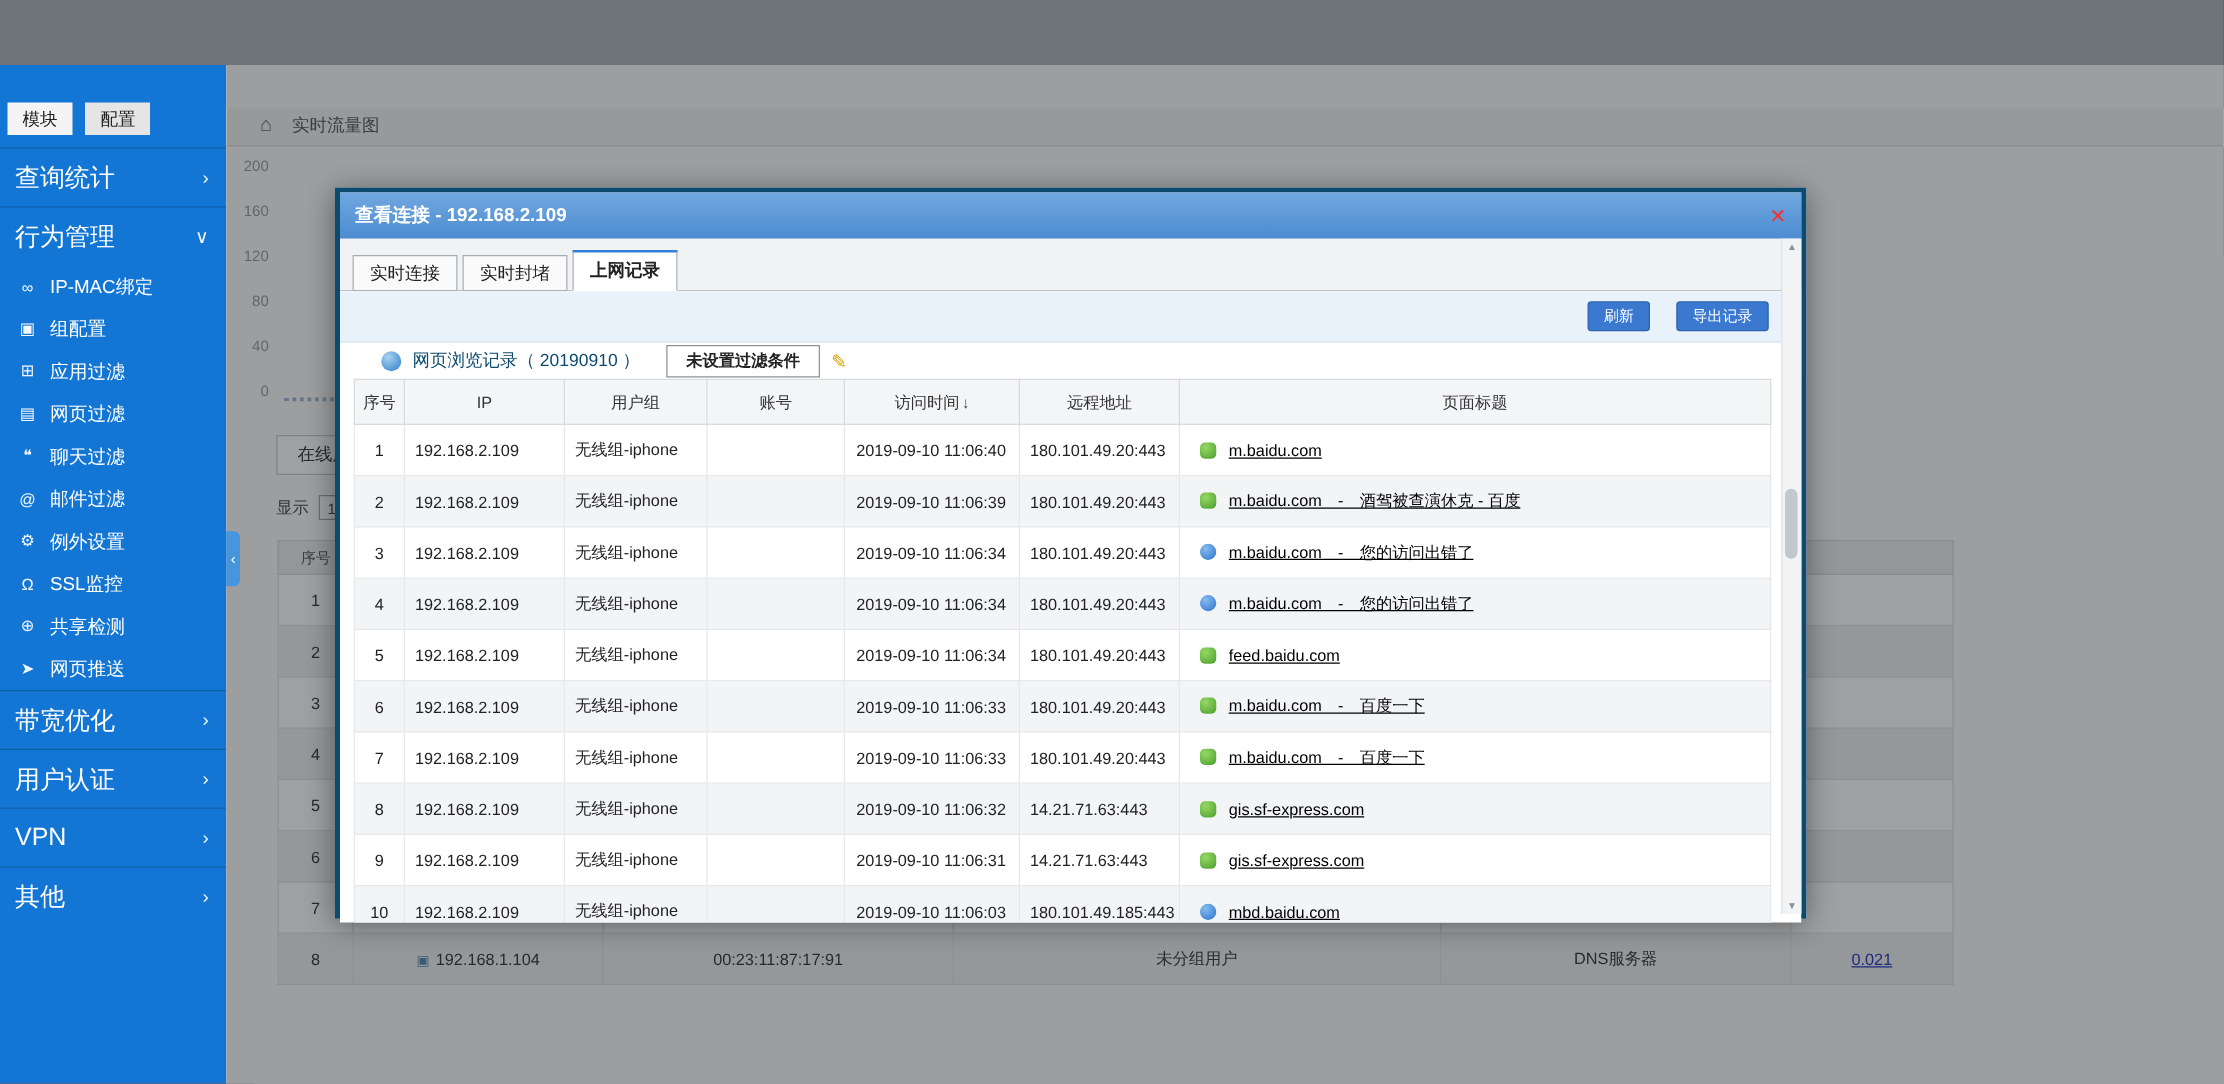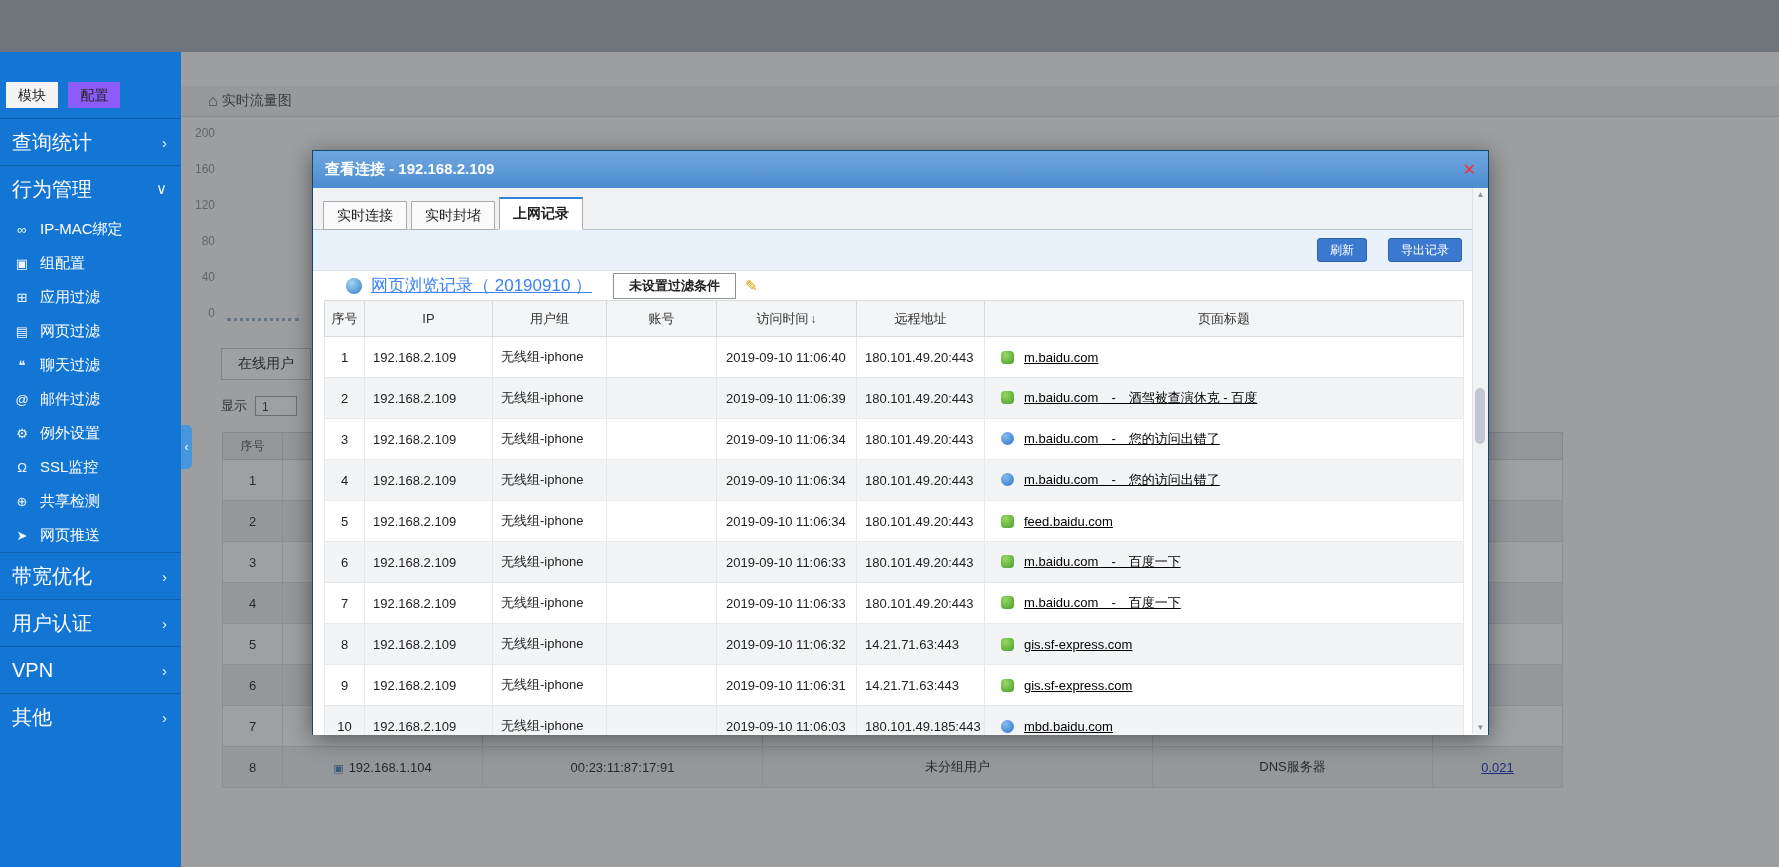--- a/index.html
+++ b/index.html
@@ -18,76 +18,76 @@
     background:linear-gradient(90deg,rgba(255,255,255,.10),rgba(255,255,255,.22));
     display:flex;align-items:center;padding-left:18px;box-sizing:border-box;}
   .edition{color:#fff;font-size:19px;font-weight:bold;}
 
   
   .sidebar{position:absolute;top:52px;left:0;width:181px;bottom:0;background:#1376d4;color:#fff;}
   .side-tabs{padding:30px 0 0 6px;height:26px;}
   .stab{display:inline-block;min-width:52px;height:26px;line-height:26px;text-align:center;
     font-size:14px;padding:0 4px;cursor:pointer;box-sizing:border-box;}
   .stab-active{background:#f4f4f4;color:#222;}
-  .stab-gray{background:#8b5cf6;color:#222;margin-left:6px;}
+  .stab-gray{background:#e5e5e5;color:#222;margin-left:6px;}
   #sidebar-menu{margin-top:10px;}
   .side-section{height:46px;display:flex;align-items:center;padding:0 14px 0 12px;
     font-size:20px;border-top:1px solid rgba(0,0,0,.18);cursor:pointer;gap:16px;}
   .ss-chev{margin-left:auto;font-size:15px;opacity:.92;}
   .side-item{height:34px;display:flex;align-items:center;padding-left:12px;font-size:15px;cursor:pointer;}
   .side-item:first-of-type{border-top:1px solid rgba(0,0,0,.18);}
   .si-icon{width:20px;margin-right:8px;text-align:center;font-size:13px;opacity:.95;}
   .collapse-handle{position:absolute;left:181px;top:425px;width:11px;height:44px;background:#4796dd;
     border-radius:0 5px 5px 0;color:#fff;display:flex;align-items:center;justify-content:center;
     font-size:12px;z-index:60;cursor:pointer;}
 
   
   .main{position:absolute;left:181px;top:52px;right:0;bottom:0;background:#fbfbfb;overflow:hidden;}
   .bc{position:absolute;top:34px;left:0;right:0;height:30px;background:#f3f3f3;border-bottom:1px solid #ddd;
     display:flex;align-items:center;color:#555;font-size:14px;}
   .bc-home{margin-left:27px;font-size:16px;color:#666;}
-  .bc-label{margin-left:4px;}
+  .bc-label{margin-left:16px;}
   #axis{position:absolute;top:0;left:0;width:34px;}
   .ax-label{position:absolute;right:0;width:34px;text-align:right;font-size:12px;color:#999;height:16px;}
   .zero-dots{position:absolute;top:266px;left:46px;width:72px;border-top:3px dotted #9db8d0;}
   .panel-tab{position:absolute;top:296px;left:40px;padding:6px 16px;background:#fff;border:1px solid #ccc;
     font-size:14px;color:#333;}
   .show-row{position:absolute;top:344px;left:40px;font-size:13px;color:#444;display:flex;align-items:center;gap:8px;}
   .mini-select{display:inline-block;width:42px;height:20px;line-height:20px;border:1px solid #aaa;background:#fff;
     padding-left:6px;box-sizing:border-box;font-size:12px;}
   .bg-table{position:absolute;top:380px;left:41px;width:1340px;border-collapse:collapse;background:#fff;
     table-layout:fixed;}
   .bg-table th{height:24px;background:#eef0f2;border:1px solid #d8d8d8;font-size:12px;color:#555;font-weight:normal;}
   .bg-table td{height:38px;border:1px solid #e2e2e2;font-size:13px;color:#333;text-align:center;}
   .bg-row.alt td{background:#f0f1f3;}
   .pc-ic{color:#5588bb;font-size:11px;margin-right:5px;}
   .bglink{color:#2434bd !important;text-decoration:underline;cursor:pointer;}
   .dim{position:absolute;inset:0;background:rgba(25,28,34,.42);z-index:50;}
 
   
   .modal{position:absolute;left:268px;top:150px;width:1177px;height:585px;background:#fff;z-index:100;
-    border:1px solid #0c4a6e;box-shadow:0 4px 22px rgba(0,0,0,.45);box-sizing:border-box;margin-left:44px;}
+    border:4px solid #0c4a6e;box-shadow:0 4px 22px rgba(0,0,0,.45);box-sizing:border-box;}
   .modal-title{height:37px;background:linear-gradient(180deg,#71a7e0,#4c8cd0);display:flex;align-items:center;
     padding:0 12px;color:#fff;font-size:15px;font-weight:bold;box-sizing:border-box;}
   .mclose{margin-left:auto;color:#ff2b2b;font-size:16px;font-weight:bold;cursor:pointer;}
   .modal-tabs{height:42px;background:#f1f2f3;border-bottom:1px solid #bfc3c7;display:flex;align-items:flex-end;
     padding-left:10px;gap:4px;box-sizing:border-box;}
   .mtab{height:29px;line-height:27px;padding:0 13px;background:#fafafa;border:1px solid #a9adb2;font-size:14px;
     color:#222;margin-bottom:-1px;box-sizing:border-box;cursor:pointer;}
   .mtab-active{height:33px;line-height:28px;background:#fff;border-top:2px solid #2f81d8;border-bottom:1px solid #fff;
     font-weight:bold;}
   .modal-body{position:relative;height:505px;background:#fff;overflow:hidden;}
   .btn-bar{position:relative;height:40px;background:#e9f1fa;border-bottom:1px solid #d9e4ef;}
   .blue-btn{position:absolute;top:8px;height:24px;background:#3a79cf;color:#fff;border:1px solid #2d62ad;
     border-radius:3px;font-size:12px;padding:0 12px;font-family:inherit;cursor:pointer;}
   .btn-refresh{right:121px;}
   .btn-export{right:26px;}
   .record-bar{height:29px;display:flex;align-items:center;gap:9px;padding-left:33px;background:#fff;}
   .globe{width:16px;height:16px;border-radius:50%;background:radial-gradient(circle at 35% 30%,#a8d4f2,#2c7cc9);flex:0 0 16px;}
-  .rb-label{font-size:17px;color:#3b82f6;text-decoration:underline;}
+  .rb-label{font-size:14px;color:#0c4a6e;}
   .filter-btn{margin-left:12px;background:#fff;border:1px solid #8d9297;font-size:13px;font-weight:bold;
     padding:3px 15px;font-family:inherit;color:#222;cursor:pointer;}
   .edit-ic{color:#d9a400;font-size:15px;cursor:pointer;}
   .mtable{margin:0 24px 0 11px;width:calc(100% - 35px);border-collapse:collapse;table-layout:fixed;
     font-size:13px;color:#222;}
   .mtable th{height:33px;background:#f4f5f6;border:1px solid #d9dcdf;font-weight:normal;color:#333;cursor:pointer;}
   .sort-ic{margin-left:2px;font-size:12px;color:#444;}
   .mtable td{height:38px;border:1px solid #e6e8ea;background:#fff;}
   .mtable tr.alt td{background:#f3f4f6;}
   .c-no{text-align:center;}

